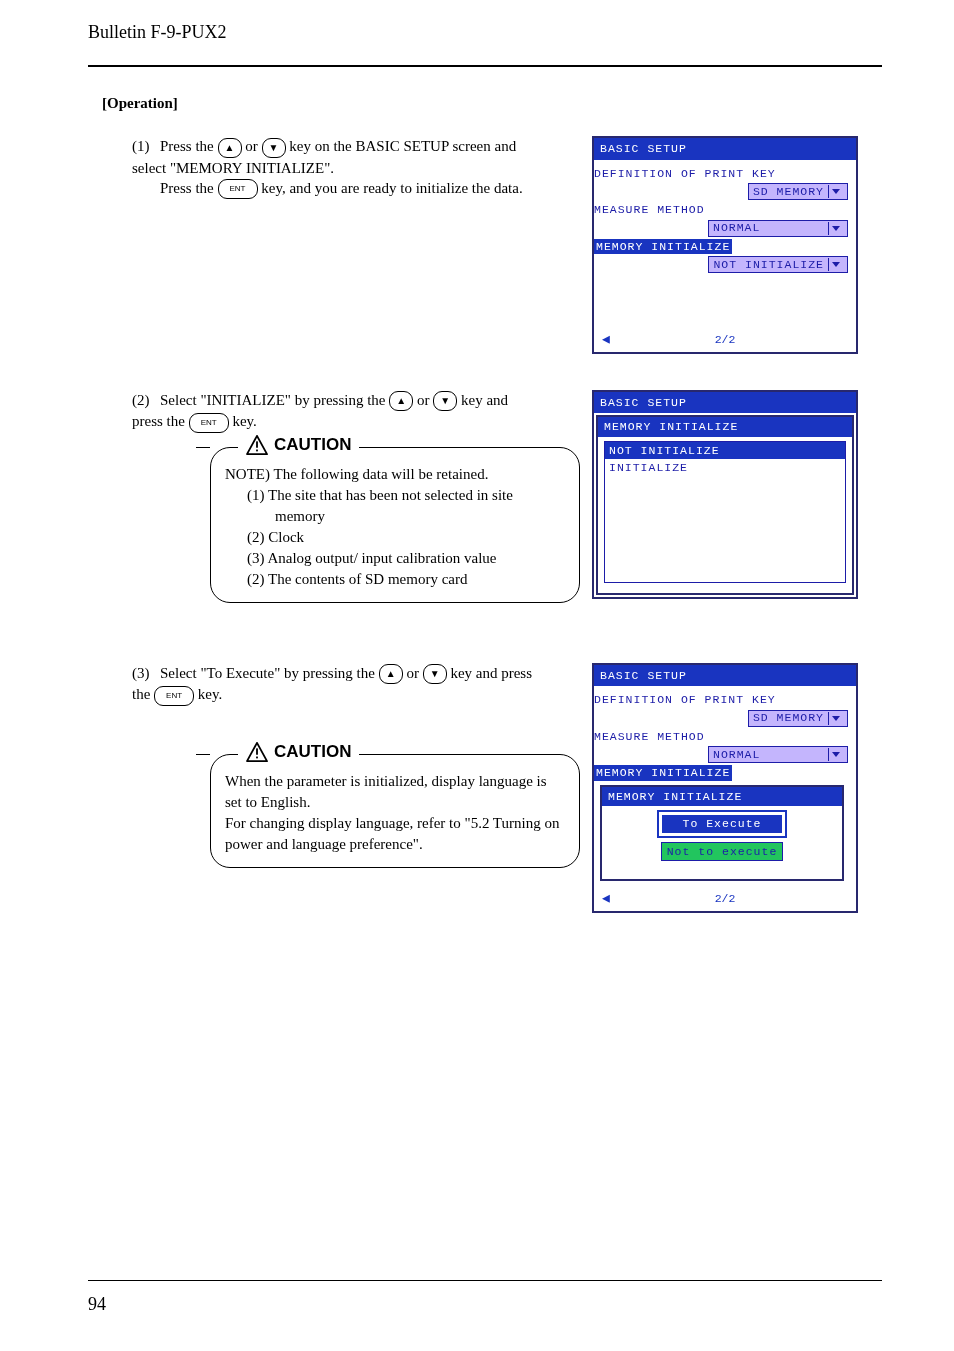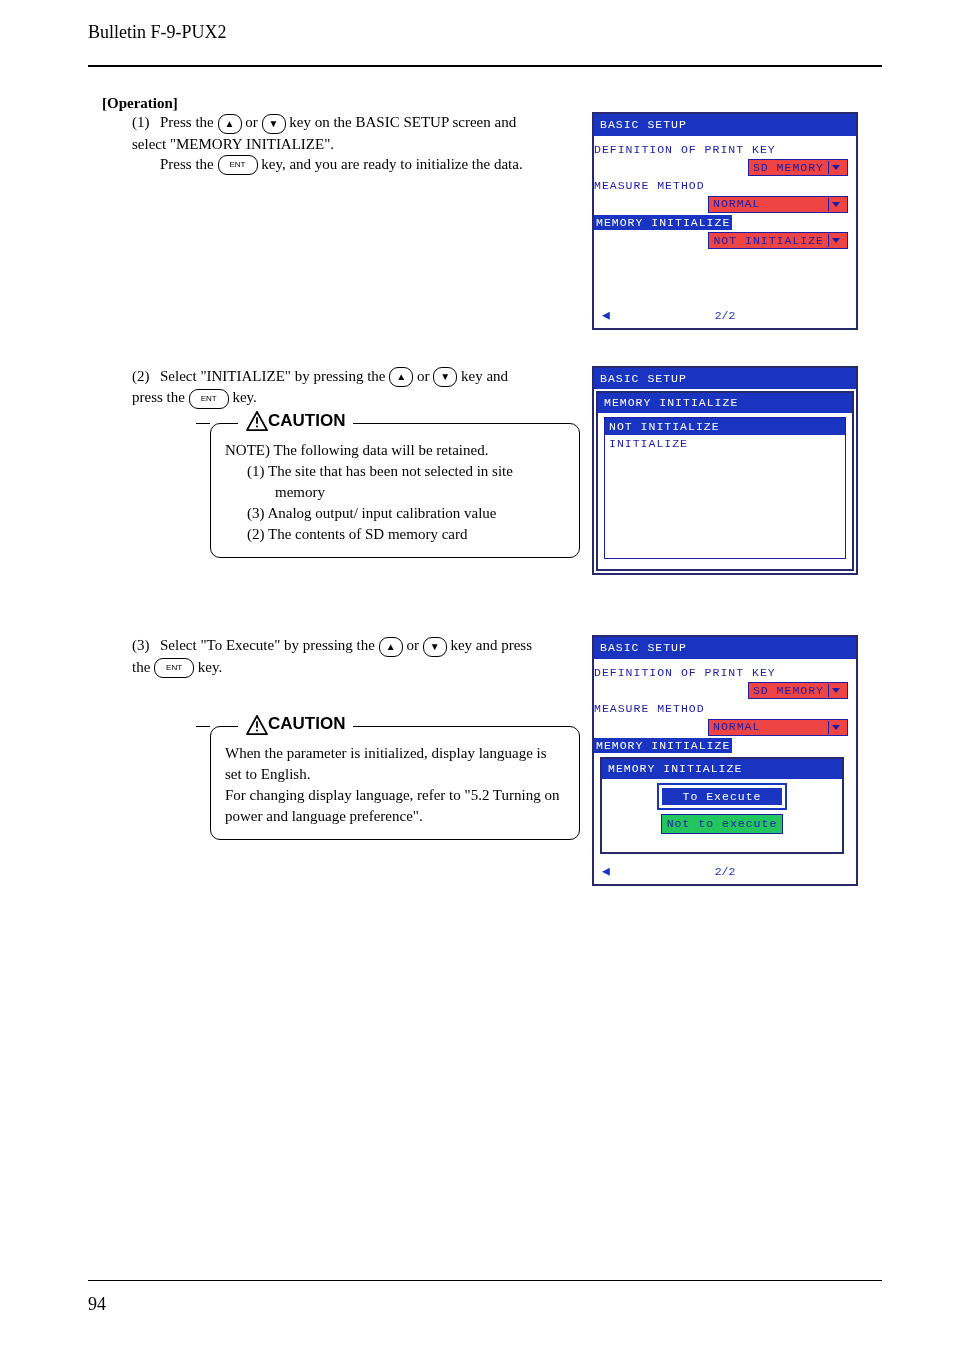--- a/index.html
+++ b/index.html
@@ -30,21 +30,21 @@
     font-weight: 700;
     font-size: 17px;
     margin: 0 0 18px 14px;
   }
   .section-title .initialized {
     font-weight: 700;
   }
   .op-head {
     font-weight: 700;
     font-size: 15px;
-    margin: 0 0 0 14px;
+    margin: 0 0 24px 14px;
   }
   .step {
     display: flex;
     align-items: flex-start;
     margin-bottom: 8px;
     column-gap: 50px;
   }
   .step-text {
     width: 410px;
     font-size: 15px;
@@ -102,21 +102,21 @@
     color: #fff;
     padding: 0 2px;
     letter-spacing: 1px;
   }
   .fieldbox {
     display: inline-flex;
     align-items: center;
     border: 1px solid #1d1da8;
     padding: 0 4px;
     height: 15px;
-    background: #ef4444;
+    background: #c4b5fd;
     color: #1d1da8;
     letter-spacing: 1px;
   }
   .fieldbox .dd {
     width: 14px;
     height: 13px;
     border-left: 1px solid #1d1da8;
     margin-left: 4px;
     display: inline-flex;
     align-items: center;
@@ -215,28 +215,29 @@
     position: absolute;
     top: -13px;
     left: 28px;
     background: #fff;
     padding: 0 8px;
     font-family: Arial, Helvetica, sans-serif;
     font-weight: 700;
     font-size: 17px;
     display: flex;
     align-items: center;
+    gap: 6px;
   }
   .caution .cicon {
     width: 22px;
     height: 20px;
   }
   .caution fieldset {
     border: 1.5px solid #000;
-    border-radius: 10px;
+    border-radius: 20px;
     margin: 0;
     padding: 16px 14px 12px 14px;
     font-size: 15px;
     line-height: 1.4;
   }
   .caution .tick {
     position: absolute;
     width: 14px;
     height: 0;
     border-top: 1.5px solid #000;
@@ -335,20 +336,21 @@
             <path d="M12 1 L23 21 L1 21 Z" fill="none" stroke="#000" stroke-width="2" stroke-linejoin="round"></path>
             <rect x="11" y="7" width="2" height="7" fill="#000"></rect>
             <rect x="11" y="16" width="2" height="2" fill="#000"></rect>
           </svg>
           <span>CAUTION</span>
         </div>
         <fieldset>
           <div>NOTE) The following data will be retained.</div>
           <ul class="retain">
             <li>(1)  The site that has been not selected in site memory</li>
+            <li>(2)  Clock</li>
             <li>(3)  Analog output/ input calibration value</li>
             <li>(2)  The contents of SD memory card</li>
           </ul>
         </fieldset>
       </div>
     </div>
 
     <div class="screen">
       <div class="titlebar">BASIC SETUP</div>
       <div class="popup">

